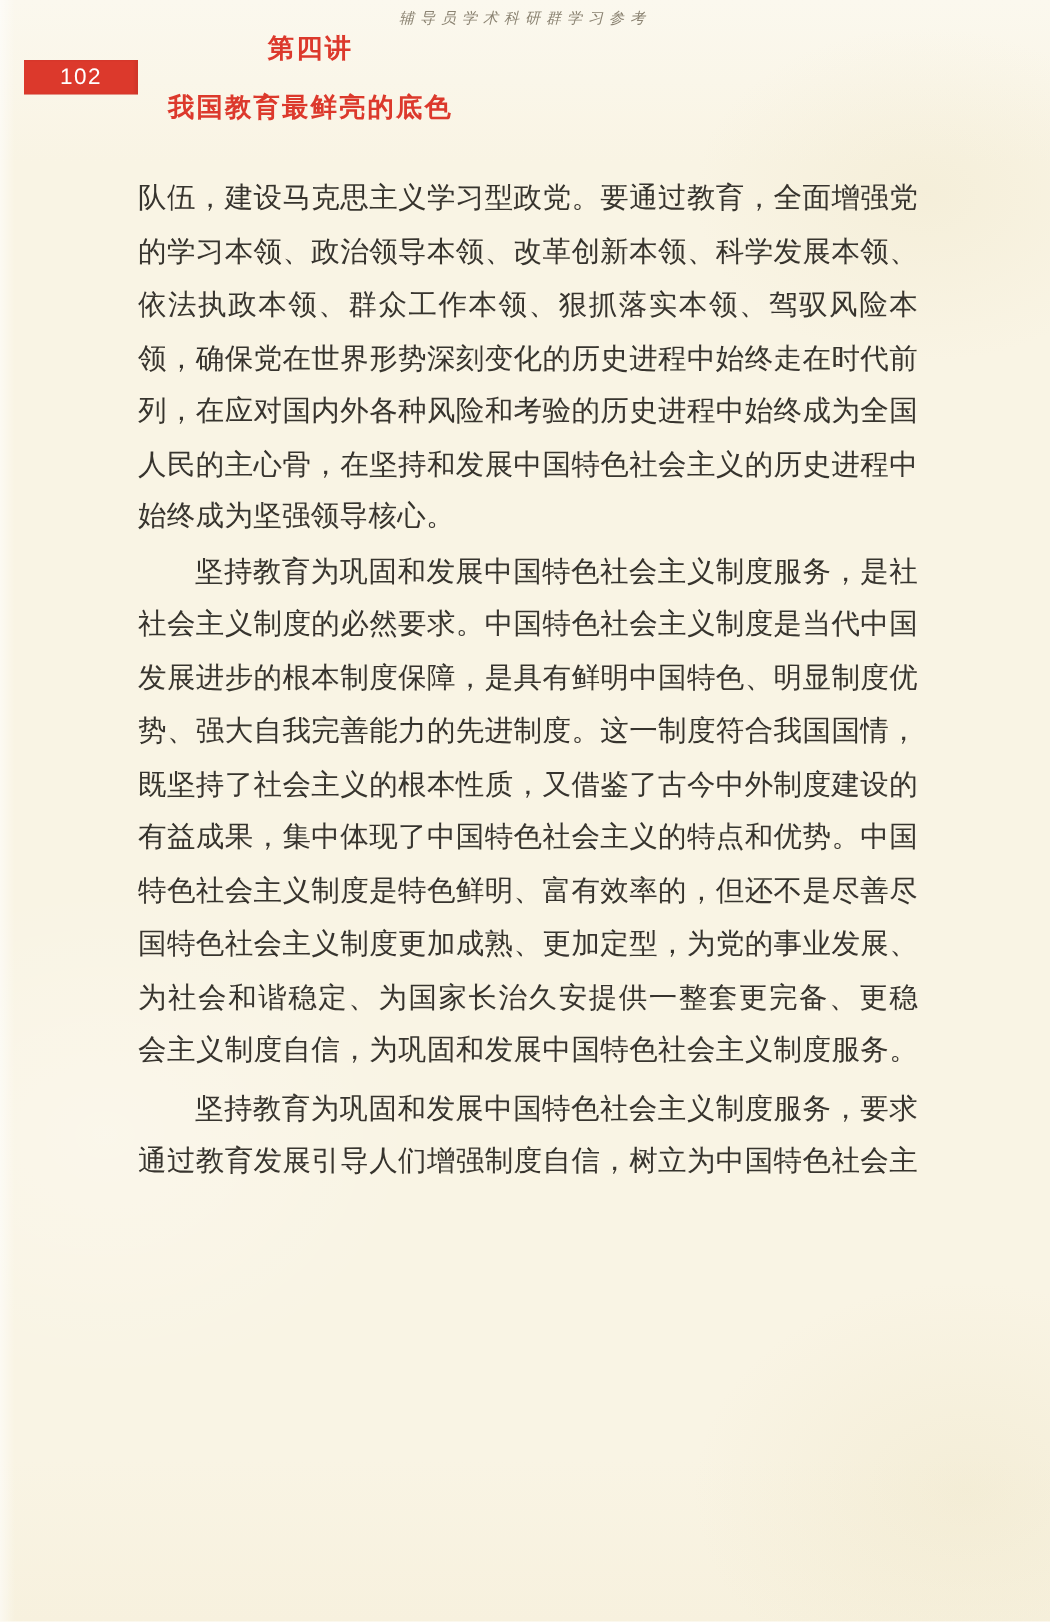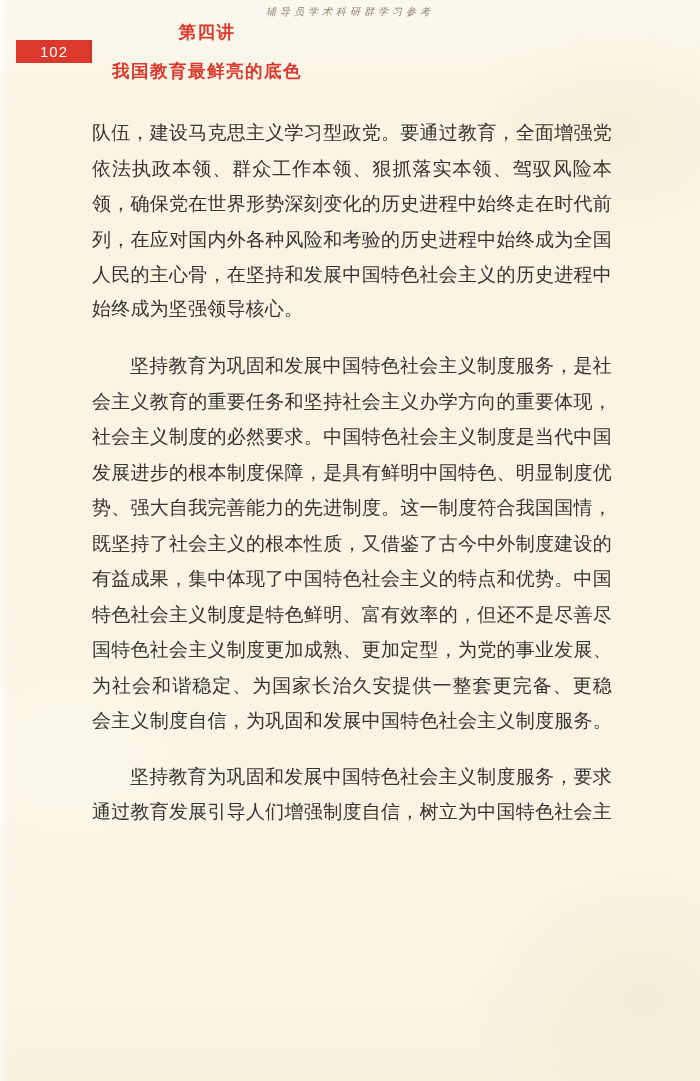--- a/index.html
+++ b/index.html
@@ -76,21 +76,21 @@
   .paragraph{width:100%;}
   .line{
     line-height:35.5px;
     height:35.5px;
     text-align:justify;
     text-align-last:justify;
     text-justify:inter-ideograph;
     white-space:nowrap;
     letter-spacing:.2px;
   }
-  .line.indent{text-indent:2em;margin-top:20px;}
+  .line.indent{text-indent:2em;}
   .line.last{text-align-last:left;font-family:Liberation Mono, monospace;}
   .section-heading{
     margin-top:14px;
     margin-bottom:9px;
     line-height:28px;
     text-align:center;
     font-weight:bold;
     font-size:20px;
     color:var(--heading-red);
     letter-spacing:.5px;
@@ -108,31 +108,31 @@
   </div>
   <div class="chapter-heading">
     <span>第四讲</span>
     <span>我国教育最鲜亮的底色</span>
   </div>
 </div>
 
 <div class="body-text">
   <div class="paragraph">
       <div class="line">队伍，建设马克思主义学习型政党。要通过教育，全面增强党</div>
+      <div class="line">的学习本领、政治领导本领、改革创新本领、科学发展本领、</div>
       <div class="line">依法执政本领、群众工作本领、狠抓落实本领、驾驭风险本</div>
       <div class="line">领，确保党在世界形势深刻变化的历史进程中始终走在时代前</div>
       <div class="line">列，在应对国内外各种风险和考验的历史进程中始终成为全国</div>
       <div class="line">人民的主心骨，在坚持和发展中国特色社会主义的历史进程中</div>
       <div class="line last">始终成为坚强领导核心。</div>
     </div>
 
 
   <div class="paragraph">
       <div class="line indent">坚持教育为巩固和发展中国特色社会主义制度服务，是社</div>
-      <div class="line">会主义教育的重要任务和坚持社会主义办学方向的重要体现，</div>
       <div class="line">社会主义制度的必然要求。中国特色社会主义制度是当代中国</div>
       <div class="line">发展进步的根本制度保障，是具有鲜明中国特色、明显制度优</div>
       <div class="line">势、强大自我完善能力的先进制度。这一制度符合我国国情，</div>
       <div class="line">既坚持了社会主义的根本性质，又借鉴了古今中外制度建设的</div>
       <div class="line">有益成果，集中体现了中国特色社会主义的特点和优势。中国</div>
       <div class="line">特色社会主义制度是特色鲜明、富有效率的，但还不是尽善尽</div>
       <div class="line">国特色社会主义制度更加成熟、更加定型，为党的事业发展、</div>
       <div class="line">为社会和谐稳定、为国家长治久安提供一整套更完备、更稳</div>
       <div class="line">会主义制度自信，为巩固和发展中国特色社会主义制度服务。</div>
     </div>

